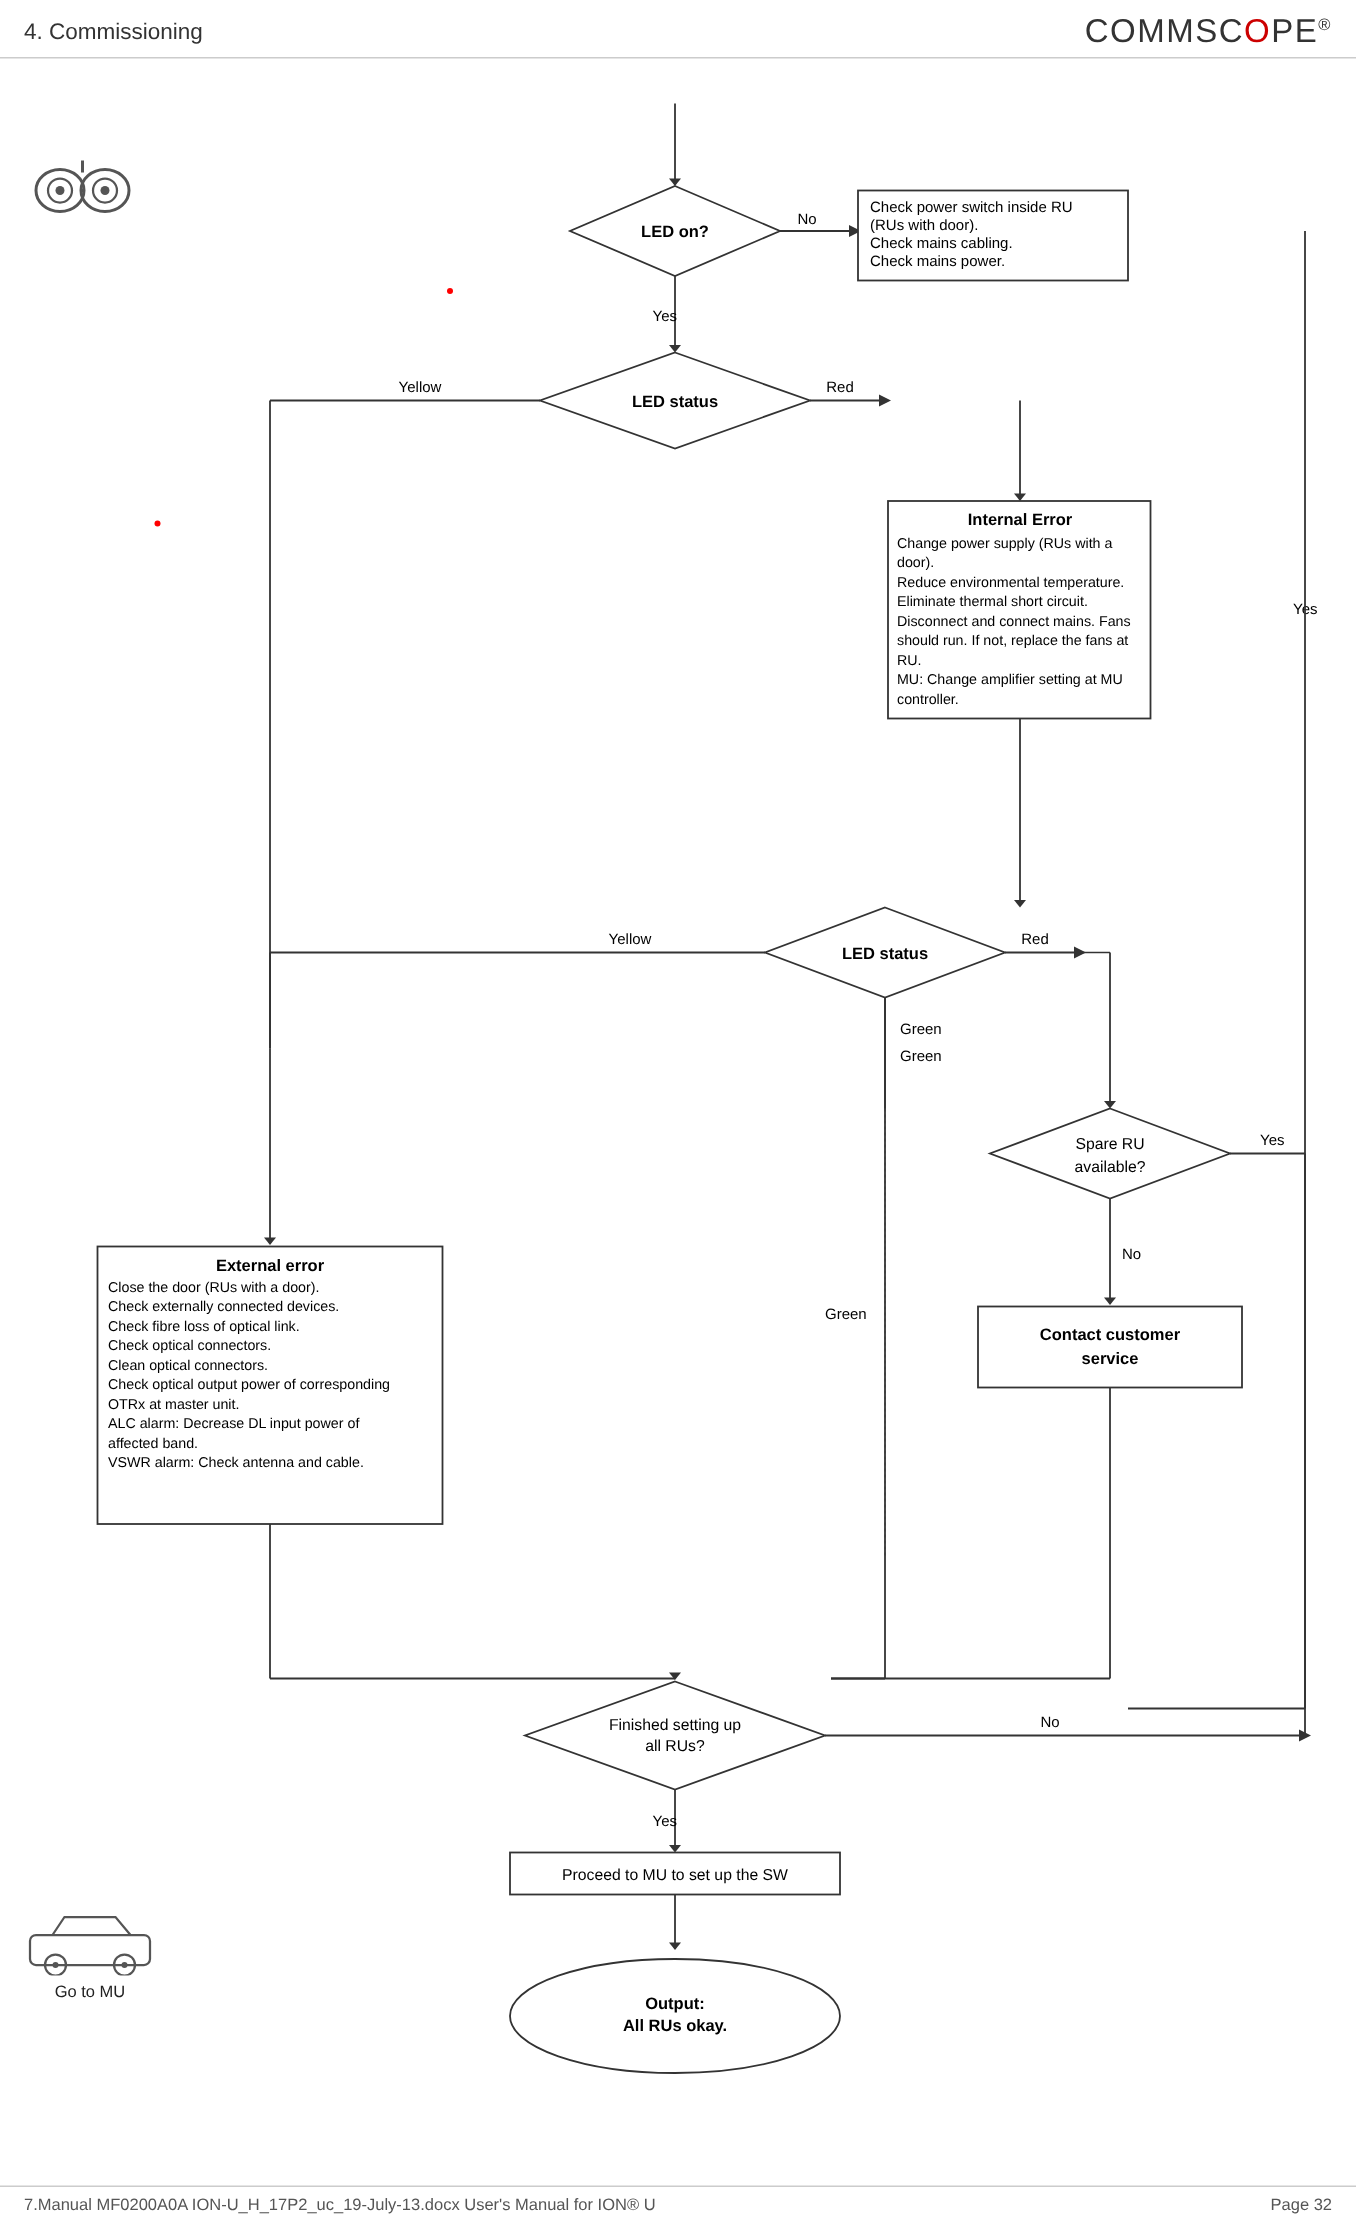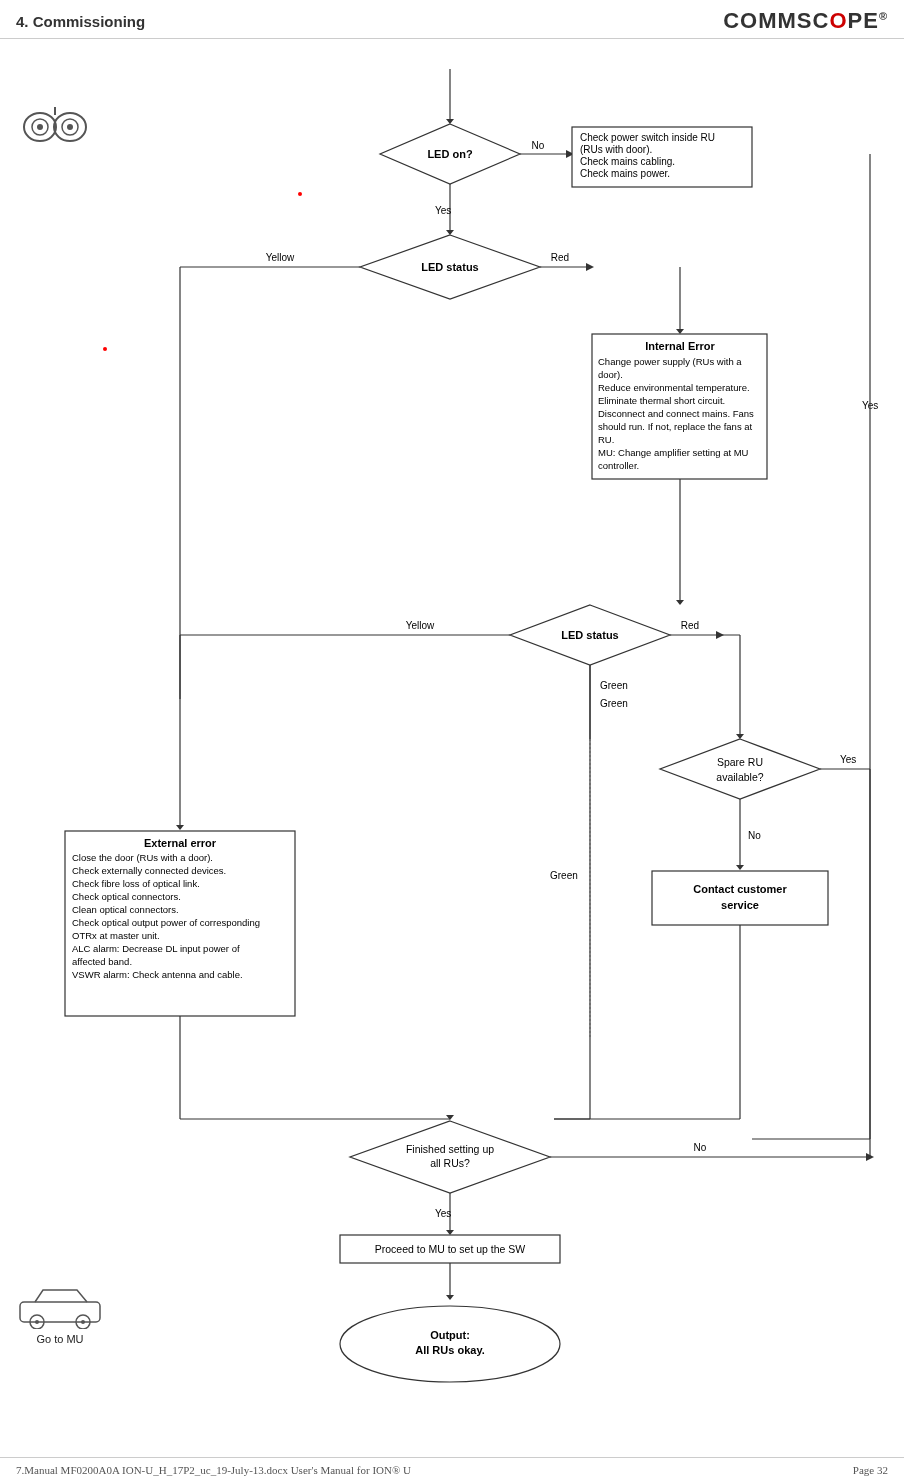--- a/index.html
+++ b/index.html
@@ -14,36 +14,35 @@
     }
     .header {
       display: flex;
       justify-content: space-between;
       align-items: center;
       padding: 8px 16px 4px 16px;
       border-bottom: 1px solid #ccc;
     }
     .header-title {
       font-size: 15px;
-      font-weight: bold;
+      font-weight: normal;
       color: #333;
     }
     .footer {
       position: absolute;
       bottom: 0;
       left: 0;
       right: 0;
       border-top: 1px solid #ccc;
       display: flex;
       justify-content: space-between;
       align-items: center;
       padding: 6px 16px;
       font-size: 11px;
       color: #555;
-      font-family: Liberation Serif, serif;
     }
     .diagram-area {
       position: relative;
       width: 904px;
       height: 1390px;
       overflow: hidden;
     }
     
     .diagram-svg {
       position: absolute;
@@ -67,21 +66,21 @@
       width: 90px;
       height: 55px;
       text-align: center;
     }
   </style>
 </head>
 <body>
 
 <div class="header">
   <span class="header-title">4.  Commissioning</span>
-  <div style="font-size:22px;font-weight:700;letter-spacing:1px;">
+  <div style="font-size:22px;font-weight:400;letter-spacing:1px;">
     <span style="color:#333;">COMMSC</span><span style="color:#cc0000;">O</span><span style="color:#333;">PE</span><sup style="font-size:11px;color:#333;">®</sup>
   </div>
 </div>
 
 <div class="diagram-area">
 
   <div class="eye-icon">
     <svg width="70" height="50" viewBox="0 0 70 50">
 
       <ellipse cx="20" cy="28" rx="16" ry="14" fill="none" stroke="#555" stroke-width="2"></ellipse>
@@ -92,21 +91,21 @@
       <circle cx="50" cy="28" r="3" fill="#555"></circle>
 
       <line x1="36" y1="28" x2="34" y2="28" stroke="#555" stroke-width="2"></line>
 
       <line x1="35" y1="8" x2="35" y2="16" stroke="#555" stroke-width="2"></line>
 
       <circle cx="200" cy="10" r="2" fill="red"></circle>
     </svg>
   </div>
 
-  <div class="car-icon" style="position:absolute;bottom:90px;left:15px;">
+  <div class="car-icon" style="position:absolute;bottom:102px;left:15px;">
     <svg width="90" height="45" viewBox="0 0 90 45">
 
       <rect x="5" y="18" width="80" height="20" rx="4" fill="none" stroke="#555" stroke-width="1.5"></rect>
 
       <path d="M 20 18 L 28 6 L 62 6 L 72 18" fill="none" stroke="#555" stroke-width="1.5"></path>
 
       <circle cx="22" cy="38" r="7" fill="none" stroke="#555" stroke-width="1.5"></circle>
       <circle cx="68" cy="38" r="7" fill="none" stroke="#555" stroke-width="1.5"></circle>
       <circle cx="22" cy="38" r="2" fill="#555"></circle>
       <circle cx="68" cy="38" r="2" fill="#555"></circle>

